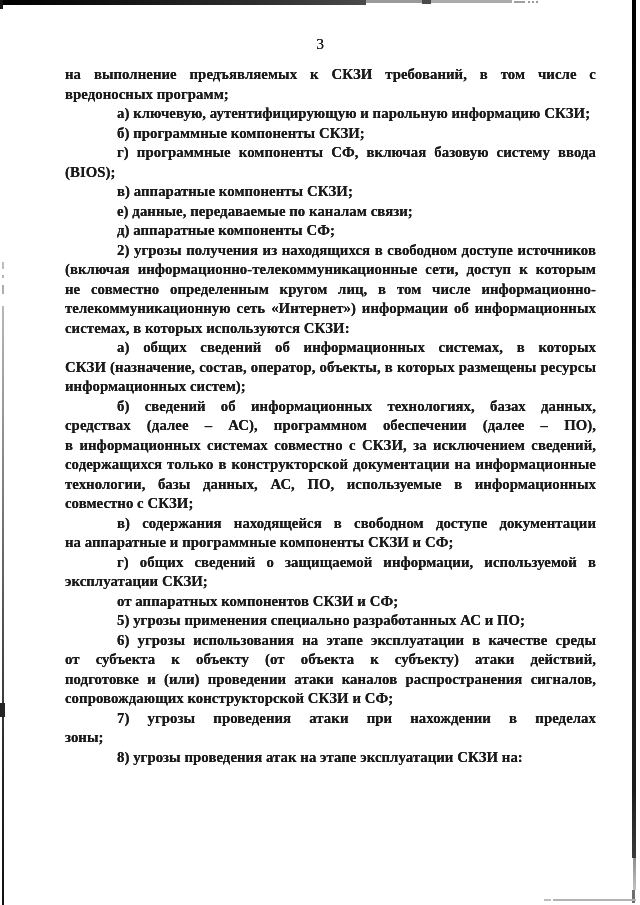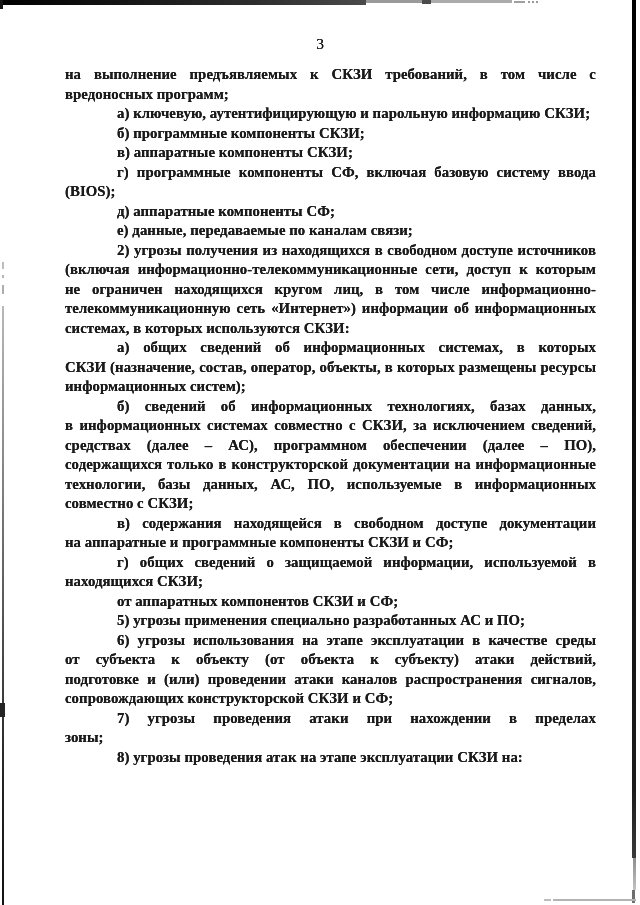--- a/index.html
+++ b/index.html
@@ -89,59 +89,59 @@
         <div class="line">на выполнение предъявляемых к СКЗИ требований, в том числе с использованием</div>
         <div class="line last">вредоносных программ;</div>
       </div>
       <div class="para indent">
         <div class="line last">а) ключевую, аутентифицирующую и парольную информацию СКЗИ;</div>
       </div>
       <div class="para indent">
         <div class="line last">б) программные компоненты СКЗИ;</div>
       </div>
       <div class="para indent">
+        <div class="line">г) программные компоненты СФ, включая базовую систему ввода (вывода)</div>
+        <div class="line last">(BIOS);</div>
+      </div>
+      <div class="para indent">
         <div class="line last">в) аппаратные компоненты СКЗИ;</div>
       </div>
       <div class="para indent">
-        <div class="line">г) программные компоненты СФ, включая базовую систему ввода (вывода)</div>
-        <div class="line last">(BIOS);</div>
+        <div class="line last">е) данные, передаваемые по каналам связи;</div>
       </div>
       <div class="para indent">
         <div class="line last">д) аппаратные компоненты СФ;</div>
       </div>
       <div class="para indent">
-        <div class="line last">е) данные, передаваемые по каналам связи;</div>
-      </div>
-      <div class="para indent">
         <div class="line">2) угрозы получения из находящихся в свободном доступе источников</div>
         <div class="line">(включая информационно-телекоммуникационные сети, доступ к которым</div>
-        <div class="line">не ограничен находящихся кругом лиц, в том числе информационно-</div>
+        <div class="line">не совместно определенным кругом лиц, в том числе информационно-</div>
         <div class="line">телекоммуникационную сеть «Интернет») информации об информационных</div>
         <div class="line last">системах, в которых используются СКЗИ:</div>
       </div>
       <div class="para indent">
         <div class="line">а) общих сведений об информационных системах, в которых используются</div>
         <div class="line">СКЗИ (назначение, состав, оператор, объекты, в которых размещены ресурсы</div>
         <div class="line last">информационных систем);</div>
       </div>
       <div class="para indent">
         <div class="line">б) сведений об информационных технологиях, базах данных, аппаратных</div>
+        <div class="line">средствах (далее – АС), программном обеспечении (далее – ПО), используемых</div>
         <div class="line">в информационных системах совместно с СКЗИ, за исключением сведений,</div>
-        <div class="line">средствах (далее – АС), программном обеспечении (далее – ПО), используемых</div>
         <div class="line">содержащихся только в конструкторской документации на информационные</div>
         <div class="line">технологии, базы данных, АС, ПО, используемые в информационных системах</div>
         <div class="line last">совместно с СКЗИ;</div>
       </div>
       <div class="para indent">
         <div class="line">в) содержания находящейся в свободном доступе документации</div>
         <div class="line last">на аппаратные и программные компоненты СКЗИ и СФ;</div>
       </div>
       <div class="para indent">
         <div class="line">г) общих сведений о защищаемой информации, используемой в процессе</div>
-        <div class="line last">находящихся СКЗИ;</div>
+        <div class="line last">эксплуатации СКЗИ;</div>
       </div>
       <div class="para indent">
       </div>
       <div class="para indent">
         <div class="line last">от аппаратных компонентов СКЗИ и СФ;</div>
       </div>
       <div class="para indent">
         <div class="line last">5) угрозы применения специально разработанных АС и ПО;</div>
       </div>
       <div class="para indent">

